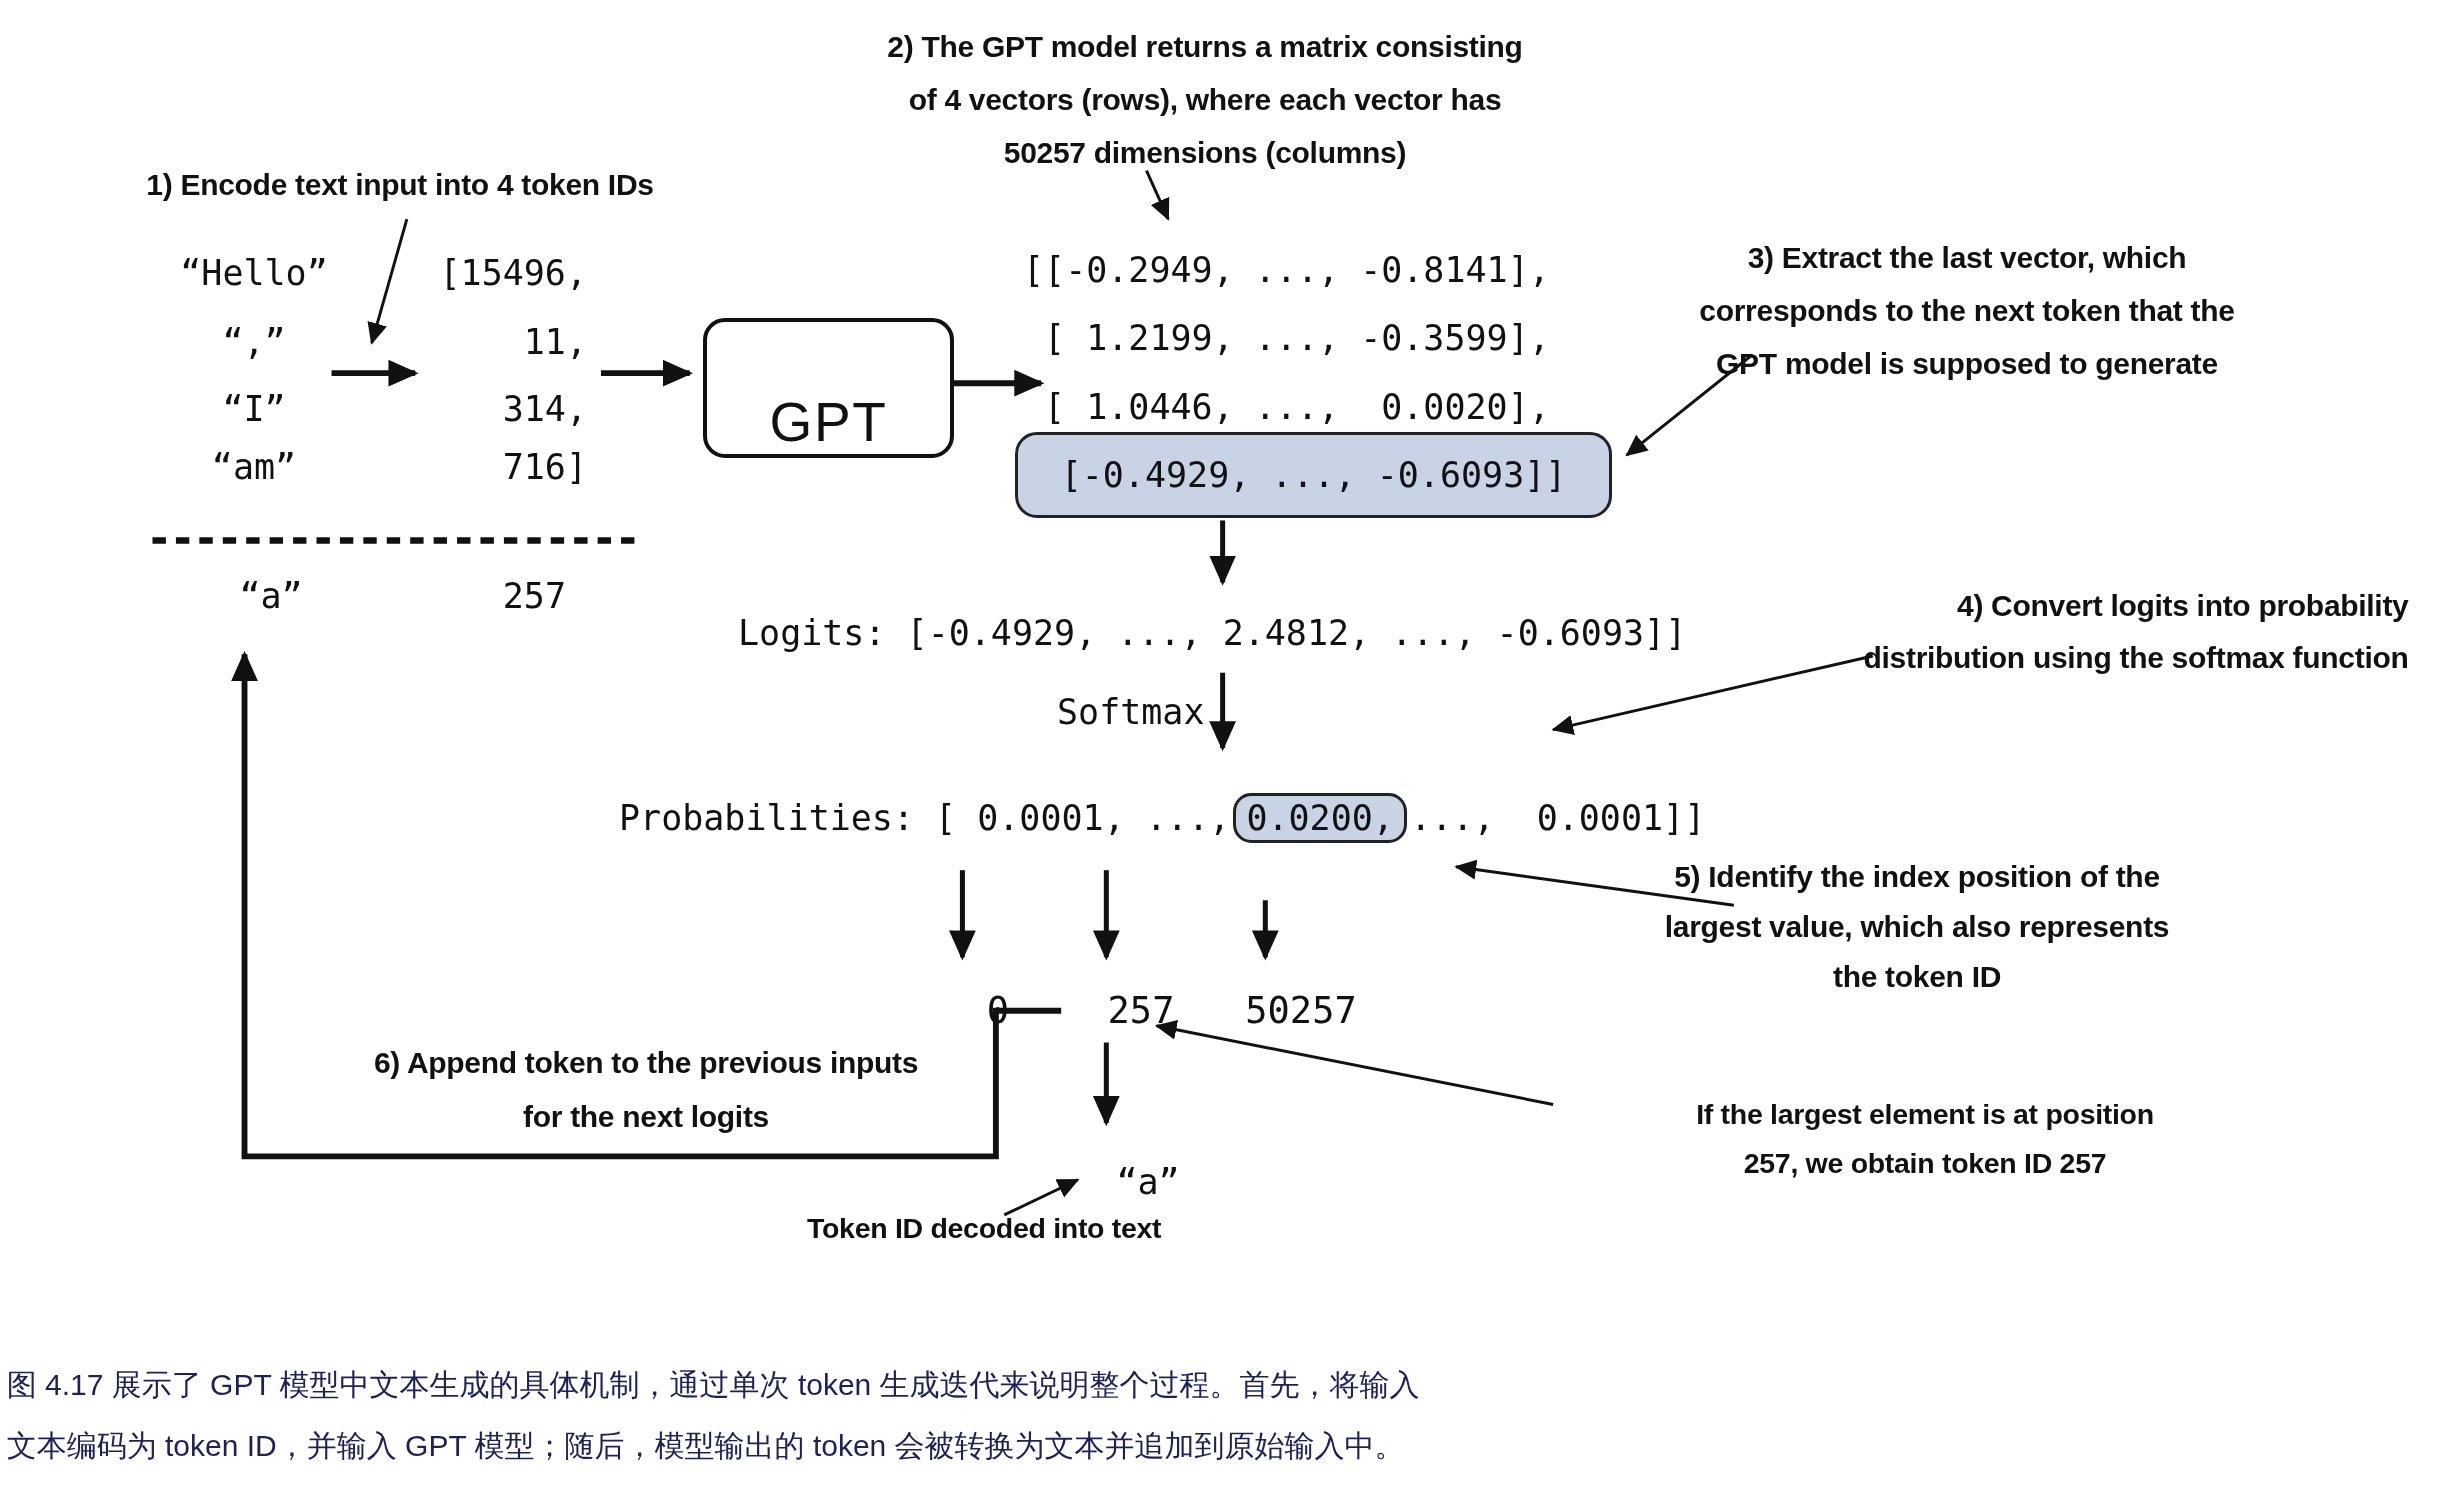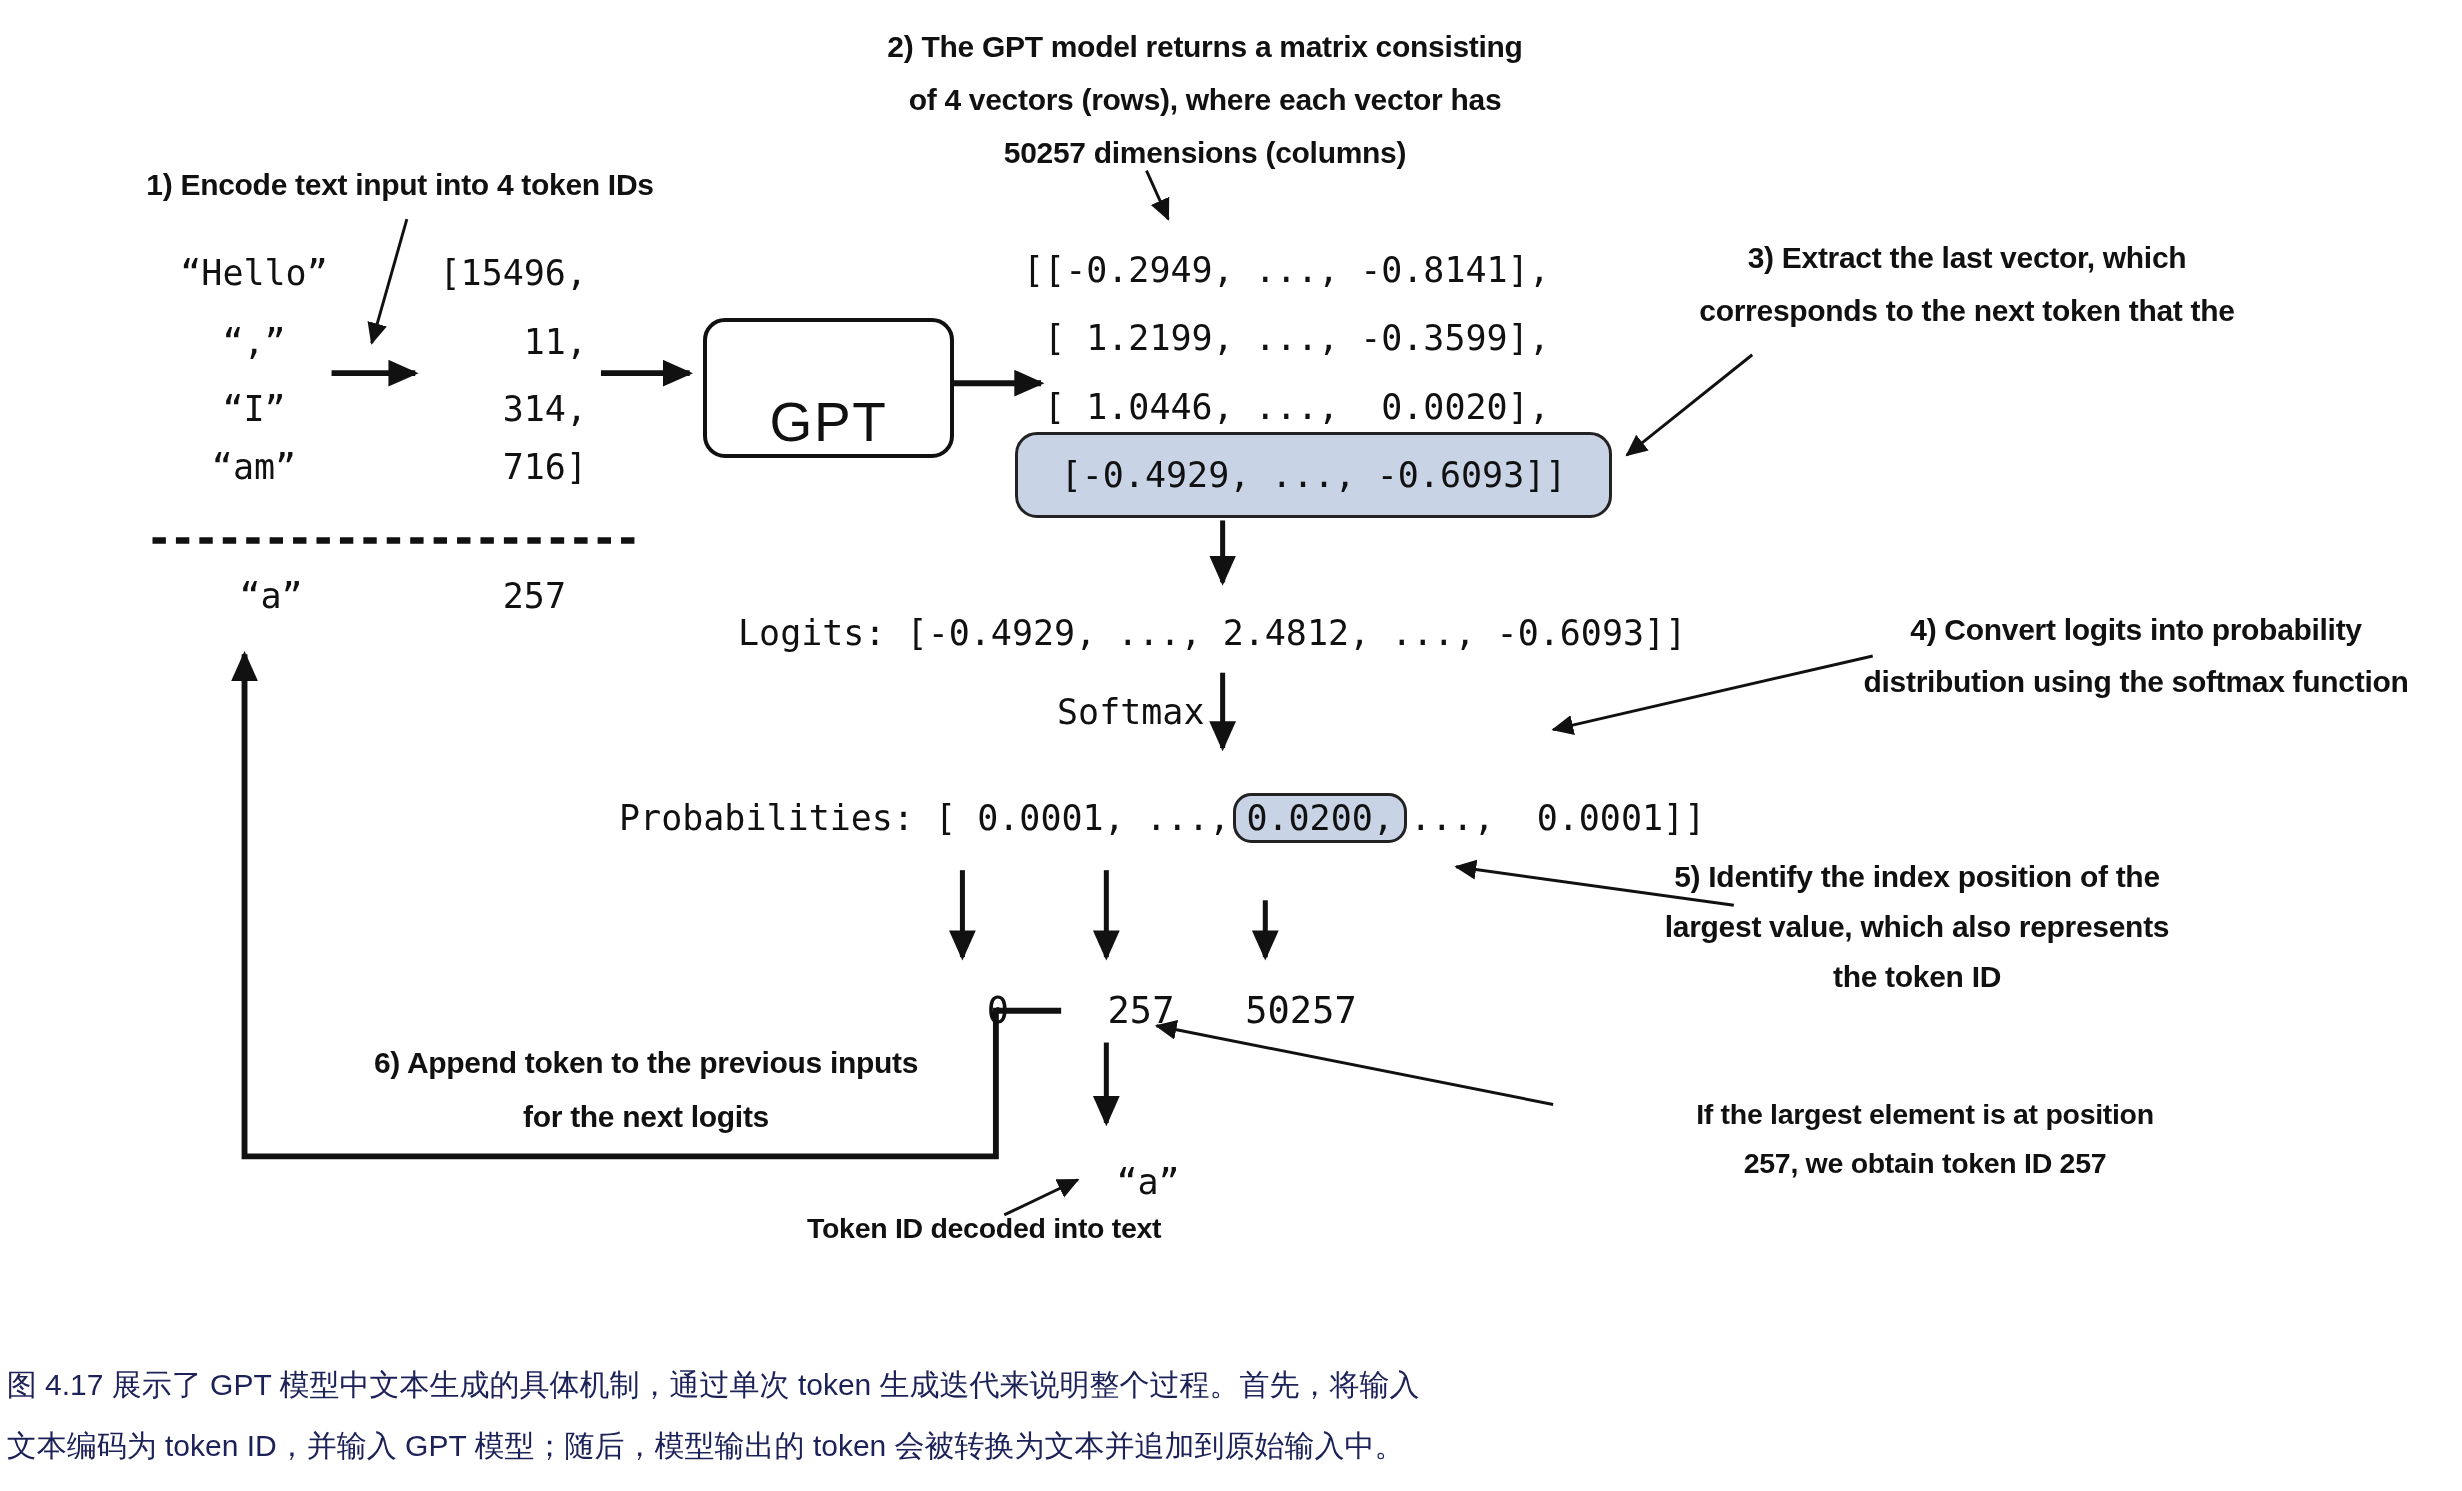--- a/index.html
+++ b/index.html
@@ -74,22 +74,23 @@
     <div>1) Encode text input into 4 token IDs</div>
   </div>
   <div class="heading" style="left:1205px; top:20px; line-height:53px;">
     <div>2) The GPT model returns a matrix consisting</div>
     <div>of 4 vectors (rows), where each vector has</div>
     <div>50257 dimensions (columns)</div>
   </div>
   <div class="heading" style="left:1967px; top:231px; line-height:53px;">
     <div>3) Extract the last vector, which</div>
     <div>corresponds to the next token that the</div>
+    <div>GPT model is supposed to generate</div>
   </div>
-  <div class="heading" style="left:2136px; top:604px;">
+  <div class="heading" style="left:2136px; top:580px;text-align:right;">
     <div>4) Convert logits into probability</div>
     <div>distribution using the softmax function</div>
   </div>
   <div class="heading" style="left:1917px; top:852px; line-height:50px;">
     <div>5) Identify the index position of the</div>
     <div>largest value, which also represents</div>
     <div>the token ID</div>
   </div>
   <div class="heading" style="left:646px; top:1036px; line-height:54px;">
     <div>6) Append token to the previous inputs</div>

